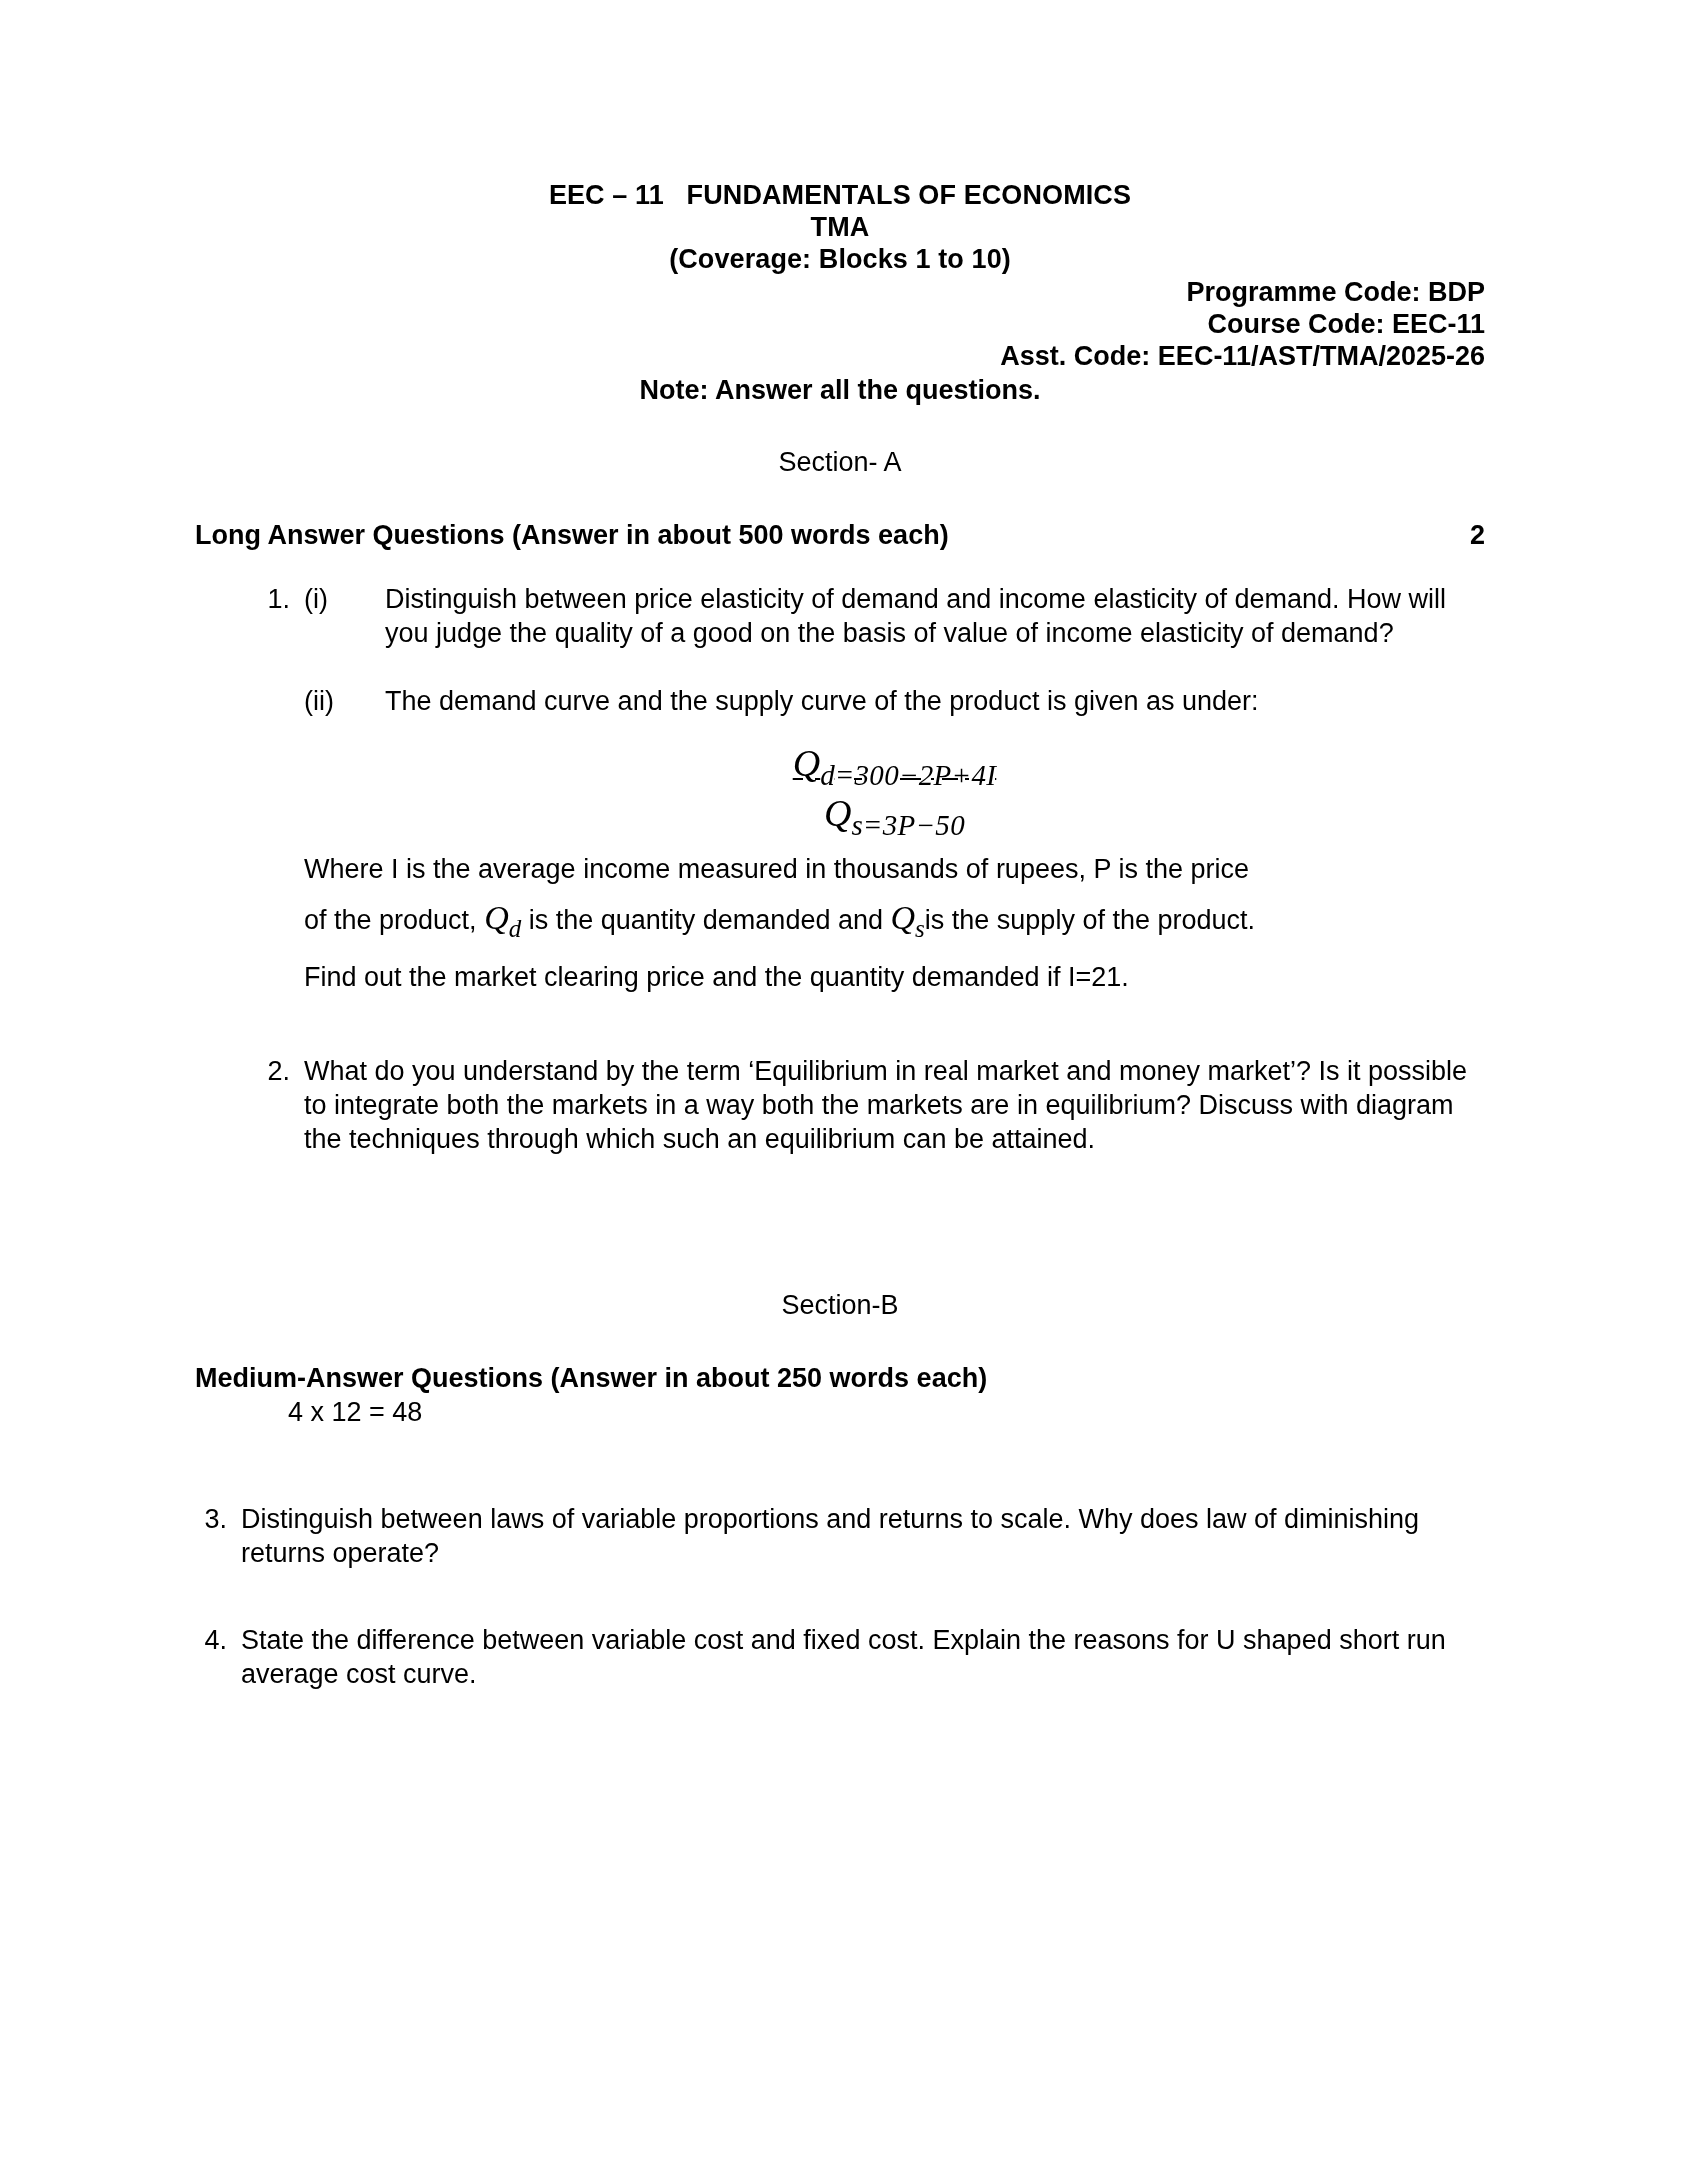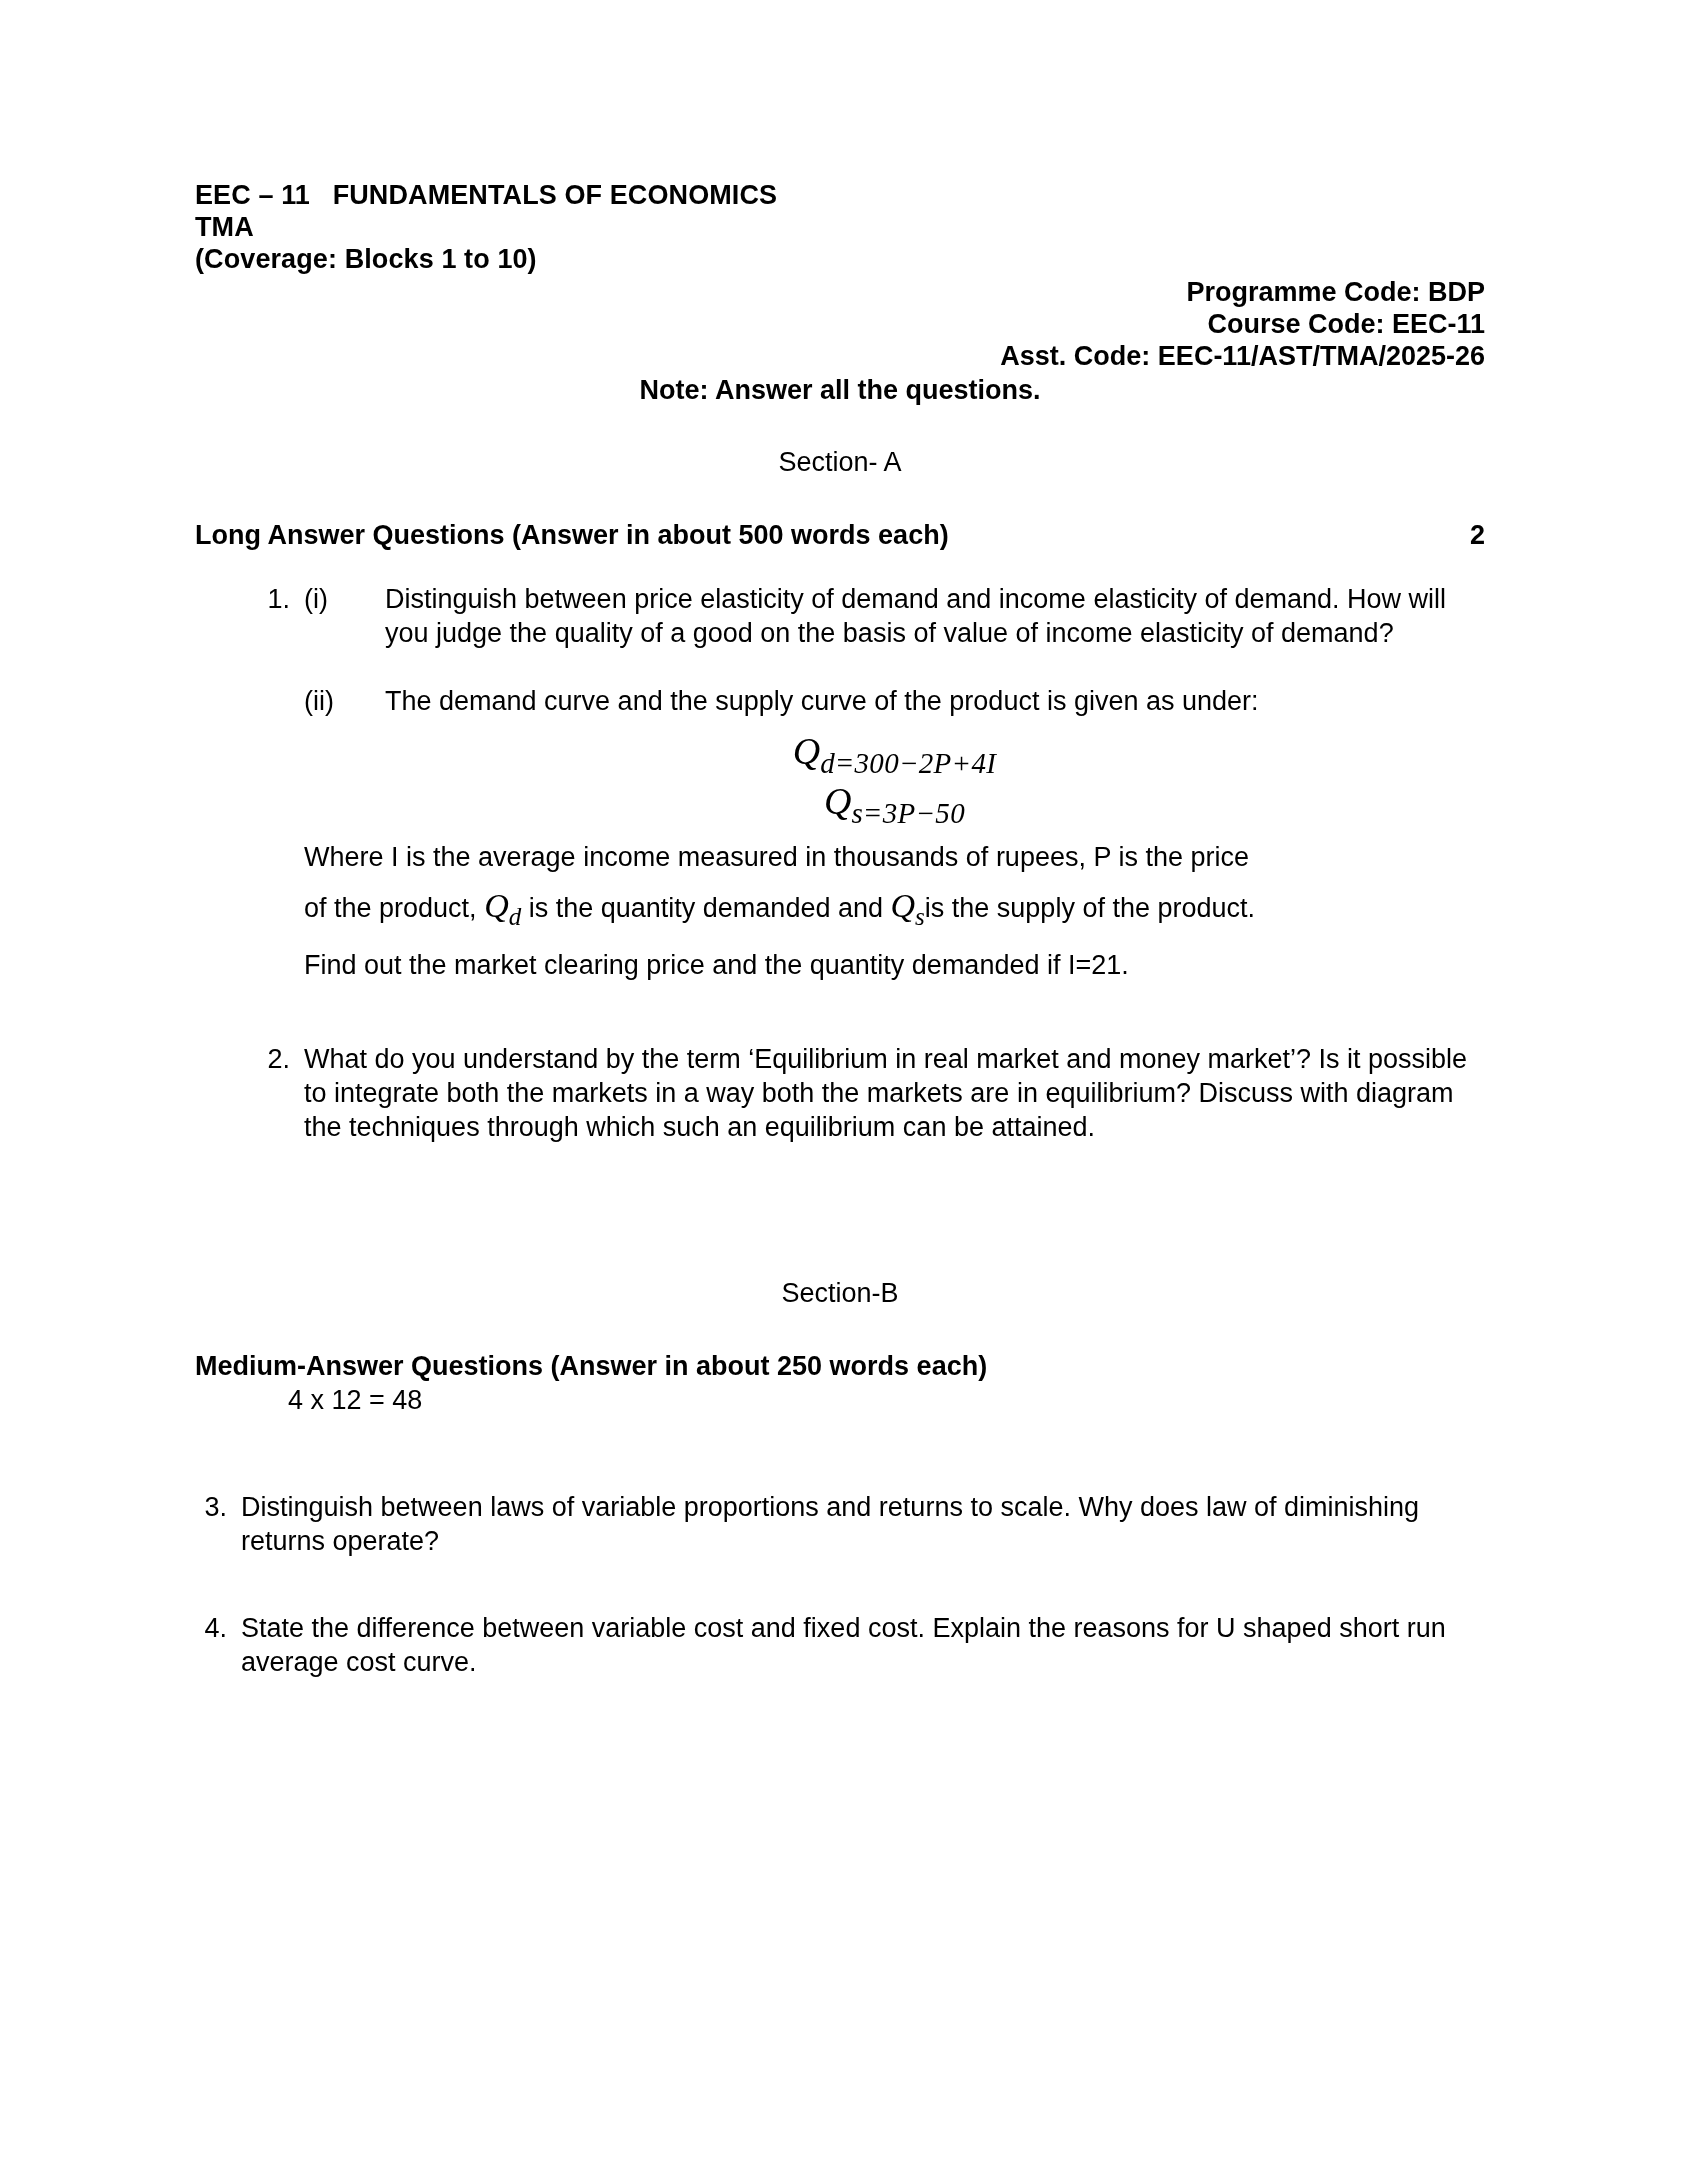--- a/index.html
+++ b/index.html
@@ -21,20 +21,21 @@
     box-sizing: border-box;
     padding: 179px 202px 0 195px;
   }
   .doc {
     position: relative;
     width: 1290px;
   }
 
   
   .title-block {
+    text-align: center;
     font-weight: bold;
     font-size: 27px;
     line-height: 32px;
     letter-spacing: 0.1px;
   }
   .title-line-1 { white-space: pre; }
   .meta-block {
     text-align: right;
     font-weight: bold;
     font-size: 27px;
@@ -134,21 +135,21 @@
     font-size: 29px;
     font-style: italic;
     vertical-align: -9.3px;
   }
   .math .mbody {
     font-size: 29px;
     font-style: italic;
     vertical-align: -9.3px;
     letter-spacing: 0.3px;
   }
-  .eq-1 { margin-top: 16px; }
+  .eq-1 { margin-top: 28px; text-decoration: underline; }
   .eq-2 { margin-top: 4px; }
 
   .inline-math {
     font-family: "Liberation Serif", serif;
     font-style: italic;
     white-space: nowrap;
   }
   .inline-math .iq {
     font-size: 34px;
     font-style: italic;

